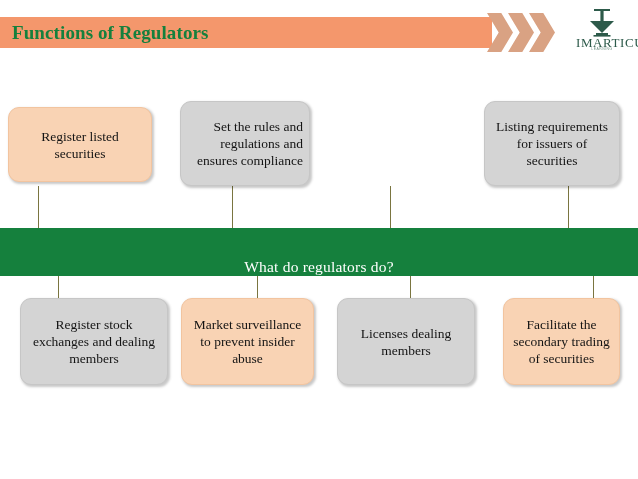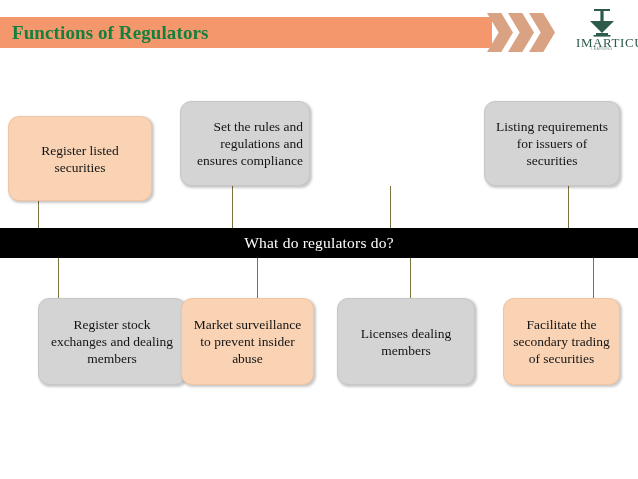--- a/index.html
+++ b/index.html
@@ -131,24 +131,24 @@
     border: 1px solid #C6C6C6;
   }
   .node span { display: block; }
 
   
   #center-band {
     position: absolute;
     left: 0;
     top: 228px;
     width: 638px;
-    height: 30px;
-    background: #000000;
+    height: 48px;
+    background: #15803d;
     display: flex;
-    align-items: center;
+    align-items: flex-end;
     justify-content: center;
   }
   #center-band-label {
     font-family: "Liberation Serif", "DejaVu Serif", serif;
     font-size: 15.5px;
     color: #FFFFFF;
     letter-spacing: 0.2px;
     white-space: nowrap;
   }
 </style>
@@ -182,35 +182,35 @@
   <div class="connector" style="left:38px;  top:186px; height:42px;"></div>
   <div class="connector" style="left:232px; top:186px; height:42px;"></div>
   <div class="connector" style="left:390px; top:186px; height:42px;"></div>
   <div class="connector" style="left:568px; top:186px; height:42px;"></div>
 
   <div class="connector" style="left:58px;  top:258px; height:40px;"></div>
   <div class="connector" style="left:257px; top:258px; height:40px;"></div>
   <div class="connector" style="left:410px; top:258px; height:40px;"></div>
   <div class="connector" style="left:593px; top:258px; height:40px;"></div>
 
-  <div class="node peach" style="left:8px; top:116px; width:144px; height:85px;">
+  <div class="node peach" style="left:8px; top:107px; width:144px; height:75px;">
     <span>Register listed securities</span>
   </div>
   <div class="node gray" style="left:180px; top:101px; width:130px; height:85px;text-align:right;">
     <span>Set the rules and regulations and ensures compliance</span>
   </div>
   <div class="node gray" style="left:484px; top:101px; width:136px; height:85px;">
     <span>Listing requirements for issuers of securities</span>
   </div>
 
   <div id="center-band">
     <span id="center-band-label">What do regulators do?</span>
   </div>
 
-  <div class="node gray" style="left:20px; top:298px; width:148px; height:87px;margin-left:18px;">
+  <div class="node gray" style="left:20px; top:298px; width:148px; height:87px;">
     <span>Register stock exchanges and dealing members</span>
   </div>
   <div class="node peach" style="left:181px; top:298px; width:133px; height:87px;">
     <span>Market surveillance to prevent insider abuse</span>
   </div>
   <div class="node gray" style="left:337px; top:298px; width:138px; height:87px;">
     <span>Licenses dealing members</span>
   </div>
   <div class="node peach" style="left:503px; top:298px; width:117px; height:87px;justify-content:center;">
     <span>Facilitate the secondary trading of securities</span>

